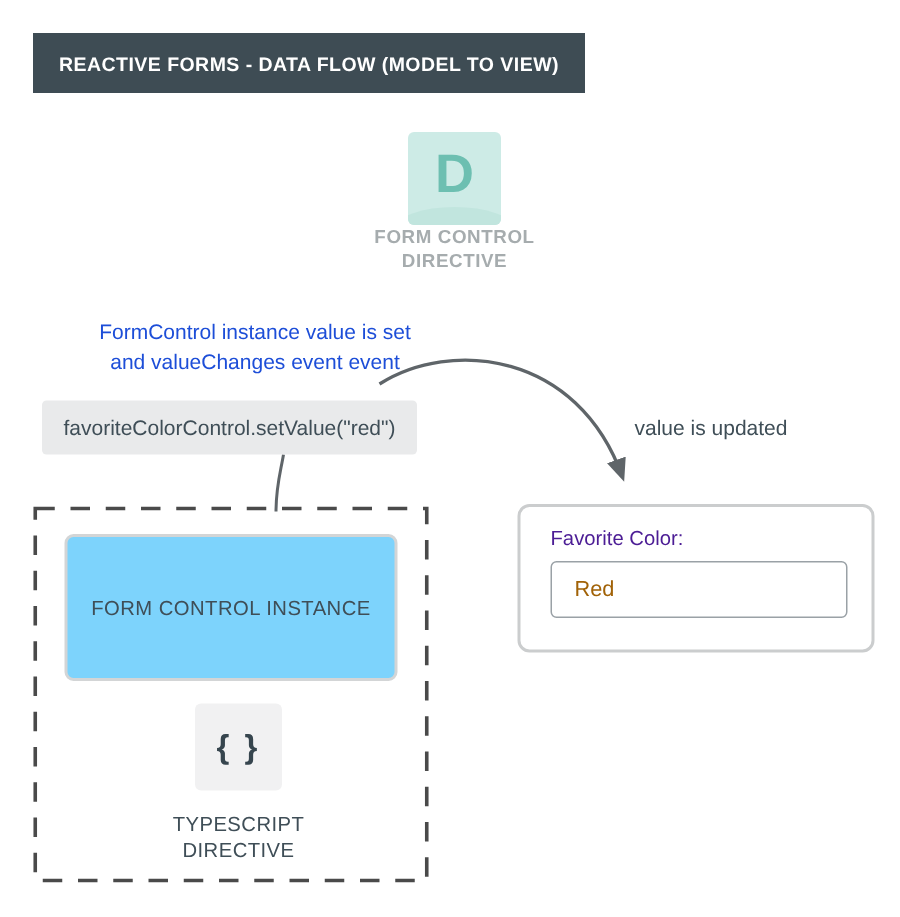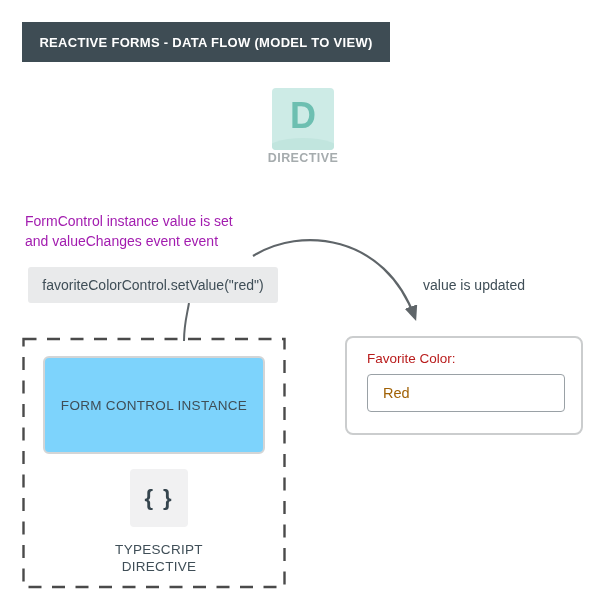--- a/index.html
+++ b/index.html
@@ -44,22 +44,22 @@
     line-height: 62px; margin-top: -6px;
   }
   .directive-label {
     left: 233px; top: 150px; width: 140px; text-align: center;
     color: #a6acae; font-size: 12.5px; font-weight: bold;
     letter-spacing: 0.4px; line-height: 16px; z-index: 2;
   }
 
   
   .flow-caption {
-    left: 25px; top: 211px; width: 290px; 
-    color: #a21caf; font-size: 14px; font-weight: 500; line-height: 20px;
+    left: 25px; top: 211px; width: 290px; text-align: center;
+    color: #1d4ed8; font-size: 14px; font-weight: 500; line-height: 20px;
     z-index: 2;
   }
 
   
   .code-chip {
     left: 28px; top: 267px; width: 250px; height: 36px;
     background: #e9eaeb; border-radius: 3px;
     display: flex; align-items: center; justify-content: center;
     color: #3f4e57; font-size: 14px; font-weight: 500;
     white-space: nowrap; z-index: 2;
@@ -99,21 +99,21 @@
   }
 
   
   .view-card {
     left: 345px; top: 336px; width: 238px; height: 99px;
     background: #ffffff; border: 2px solid #cbcdce; border-radius: 8px;
     z-index: 2; box-sizing: border-box;
   }
   .field-label {
     position: absolute; left: 20px; top: 13px;
-    color: #b91c1c; font-size: 13.5px;
+    color: #4c1d95; font-size: 13.5px;
   }
   .favorite-color-input {
     position: absolute; left: 20px; top: 36px; width: 198px; height: 38px;
     border: 1.5px solid #9aa1a6; border-radius: 4px; background: #ffffff;
     box-sizing: border-box; padding: 0 0 0 15px;
     color: #a16207; font-size: 14.5px;
     font-family: "Liberation Sans", sans-serif; outline: none;
   }
 </style>
 </head>
@@ -137,20 +137,21 @@
 
   <div class="abs header-bar">
     <span class="header-title">REACTIVE FORMS - DATA FLOW (MODEL TO VIEW)</span>
   </div>
 
   <div class="abs directive-icon">
     <div class="fold"></div>
     <span class="directive-letter">D</span>
   </div>
   <div class="abs directive-label">
+    <div>FORM CONTROL</div>
     <div>DIRECTIVE</div>
   </div>
 
   <div class="abs flow-caption">
     <div>FormControl instance value is set</div>
     <div>and valueChanges event event</div>
   </div>
 
   <div class="abs code-chip">
     <span>favoriteColorControl.setValue("red")</span>

